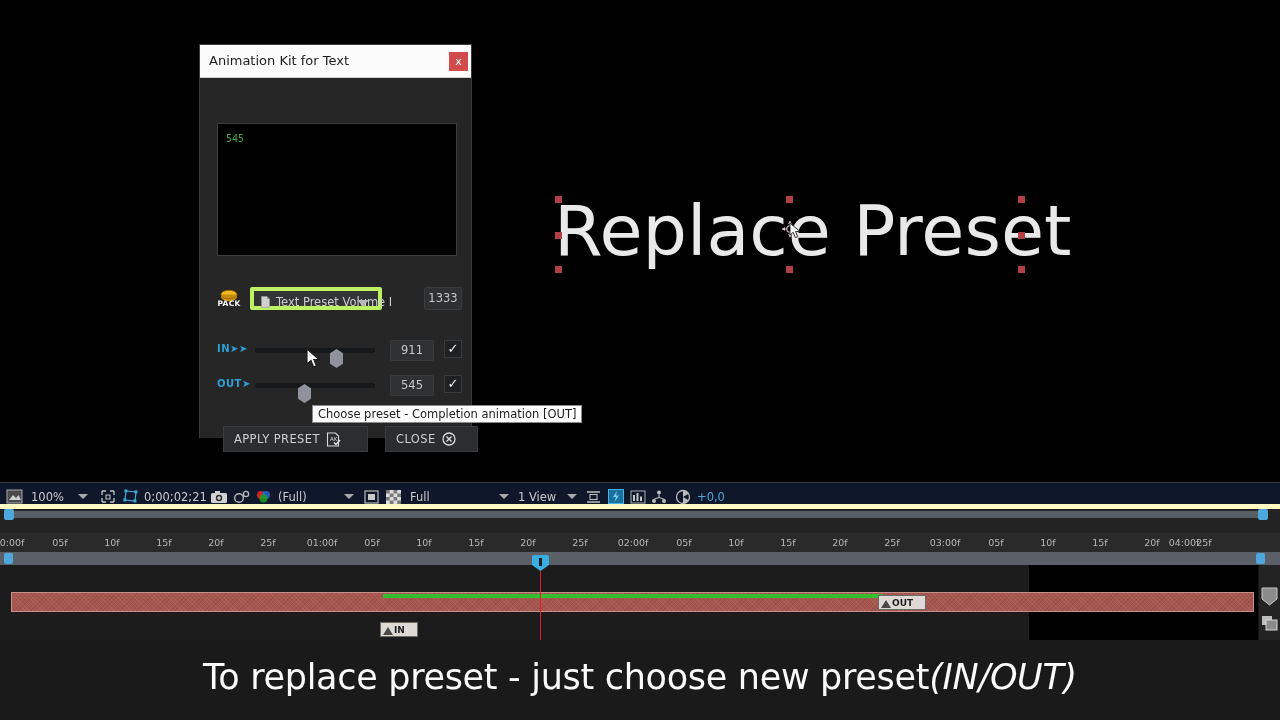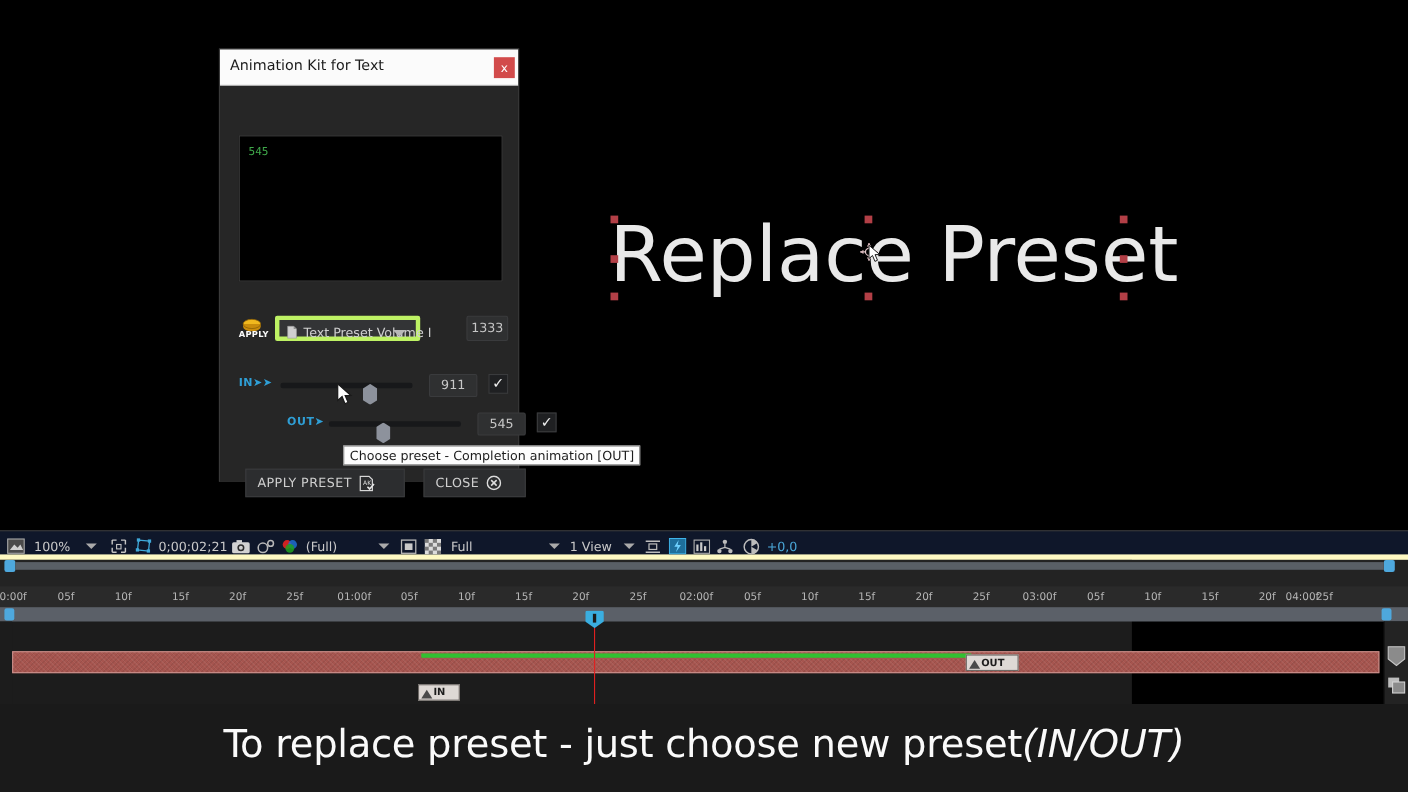--- a/index.html
+++ b/index.html
@@ -230,21 +230,21 @@
       <div class="preview">
         <div class="preview-num">545</div>
       </div>
 
       <div class="row-preset">
         <svg class="pack-icon" viewBox="0 0 24 24">
           <ellipse cx="12" cy="7.5" rx="8" ry="4.2" fill="#f0b81e"></ellipse>
           <path d="M4 7.5 v2.5 a8 4.2 0 0 0 16 0 v-2.5" fill="#c98c0c"></path>
           <ellipse cx="12" cy="7.5" rx="8" ry="4.2" fill="none" stroke="#8a5f06" stroke-width=".7"></ellipse>
         </svg>
-        <div class="pack-word">APPLY</div>
+        <div class="pack-word">PACK</div>
 
         <div class="preset-select">
           <svg class="preset-doc-icon" viewBox="0 0 9 12">
             <path d="M0.5 0.5 h5.5 l2.5 2.5 v8.5 h-8 z" fill="#cfcfcf" stroke="#9a9a9a" stroke-width=".6"></path>
             <path d="M6 0.5 v2.6 h2.5" fill="#8f8f8f"></path>
           </svg>
           <div class="preset-label">Text Preset Volume I</div>
           <div class="preset-caret"></div>
         </div>
         <div class="preset-count">1333</div>
@@ -252,21 +252,21 @@
 
       <div class="sl-row" style="top:262px;">
         <div class="sl-tag">IN➤➤</div>
         <div class="sl-track">
           <div class="sl-knob" style="left:75px;"></div>
         </div>
         <div class="sl-val">911</div>
         <div class="sl-check">✓</div>
       </div>
 
-      <div class="sl-row" style="top:297px;margin-left:44px;">
+      <div class="sl-row" style="top:297px;">
         <div class="sl-tag">OUT➤</div>
         <div class="sl-track">
           <div class="sl-knob" style="left:43px;"></div>
         </div>
         <div class="sl-val">545</div>
         <div class="sl-check">✓</div>
       </div>
 
       <div class="btn-bar">
         <div class="btn" style="left:6px;width:145px;">

